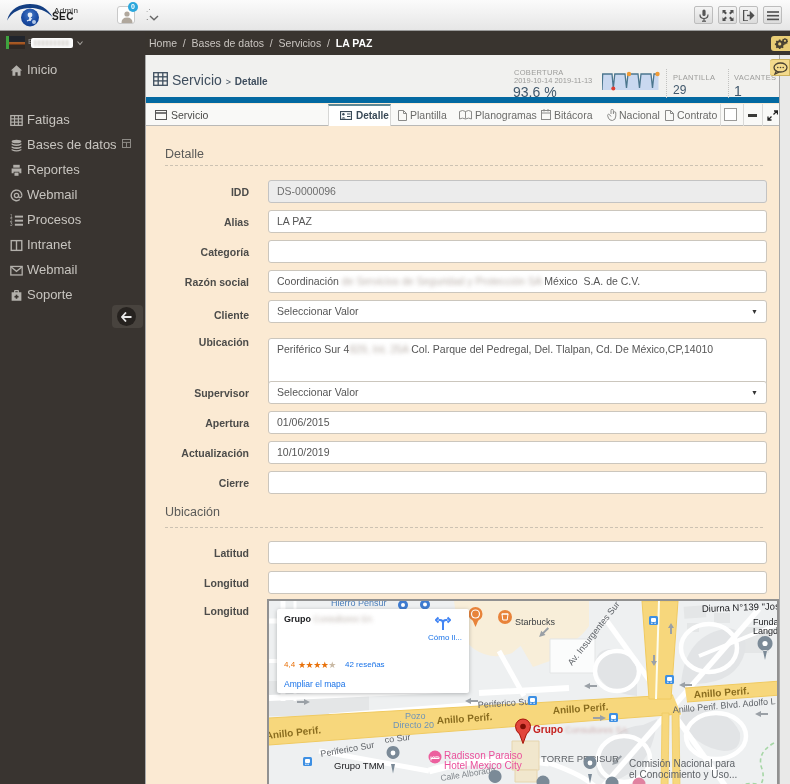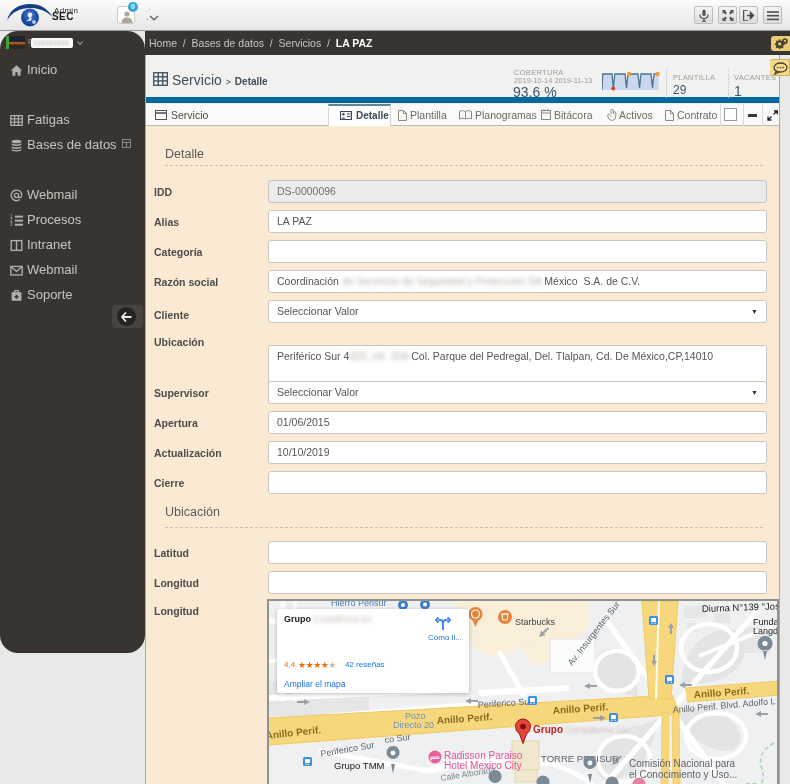--- a/index.html
+++ b/index.html
@@ -13,21 +13,21 @@
 #tophdr .hbtn { position:absolute; top:6px; width:19px; height:18px; border:1px solid #bdbdbd;
   border-radius:2px; background:linear-gradient(#f4f4f4,#dcdcdc); }
 #logoadmin { position:absolute; left:54px; top:6px; font-size:8px; color:#2a2a2a; letter-spacing:.3px; }
 #logosec { position:absolute; left:52px; top:11px; font-size:10px; font-weight:bold; color:#1b1b1b; letter-spacing:.4px; }
 #userbtn { position:absolute; left:117px; top:6px; width:18px; height:18px; background:#fdfdfd;
   border:1px solid #c9c9c9; border-radius:3px; }
 #userbadge { position:absolute; left:128px; top:2px; width:10px; height:10px; border-radius:5px;
   background:#2ba7dc; color:#fff; font-size:7px; text-align:center; line-height:10px; font-weight:bold;}
 
 
-#sidebar { position:absolute; left:0; top:31px; width:145px; height:622px; background:#393430;border-radius:18px; }
+#sidebar { position:absolute; left:0; top:31px; width:145px; height:753px; background:#393430; }
 .mitem { position:absolute; left:0; width:145px; height:25px; color:#c7c4bf; font-size:13px; }
 .mitem .ic { position:absolute; left:10px; top:6px; width:13px; height:13px; }
 .mitem .tx { position:absolute; left:27px; top:4px; }
 
 
 #crumb { position:absolute; left:145px; top:31px; width:645px; height:24px; background:#39342f; }
 #crumb .t { position:absolute; left:4px; top:6px; font-size:10.5px; color:#c9c5c0; }
 #gearbtn { position:absolute; left:771px; top:36px; width:19px; height:15px; background:#e9cd75;
   border-radius:3px 0 0 3px; }
 
@@ -37,21 +37,21 @@
 #phead { position:absolute; left:0; top:0; width:633px; height:48px; background:#f1f1ef;
   border-bottom:6px solid #0369a1; }
 #ptabs { position:absolute; left:0; top:49px; width:633px; height:22px; background:#f9f9f7;
   border-bottom:1px solid #b9b9b7; }
 .tab { position:absolute; top:0; height:22px; font-size:10.5px; color:#6b6b69; }
 .tsep { position:absolute; top:0; width:1px; height:22px; background:#d9d9d7; }
 
 
 .seclbl { position:absolute; left:19px; font-size:12.5px; color:#5a5a58; }
 .dash { position:absolute; left:19px; width:598px; border-bottom:1px dashed #ccc2b2; height:1px;}
-.flabel { position:absolute; width:95px; text-align:left; font-size:10.5px; font-weight:bold; color:#4c4c4a; }
+.flabel { position:absolute; width:95px; text-align:right; font-size:10.5px; font-weight:bold; color:#4c4c4a; }
 .finput { position:absolute; left:122px; width:499px; height:23px; background:#fff;
   border:1px solid #cbc6bd; border-radius:3px; font-size:10.5px; color:#555;
   line-height:21px; padding:0 8px; white-space:nowrap; overflow:hidden;}
 .fsel::after { content:"▼"; position:absolute; right:8px; top:0px; font-size:7px; color:#333; line-height:22px;}
 
 
 #bubble { position:absolute; left:770px; top:59px; width:20px; height:17px; background:#f3da8c;
   border:1px solid #cdb25e; border-left:none; border-radius:3px 0 0 3px; }
 
 .blurx { filter:blur(2px); color:#a89c94; opacity:.8; }
@@ -169,20 +169,30 @@
           <path d="M2,12.4 q6,3 12,0 v1.4 q-6,3 -12,0z"></path>
         </g>
       </svg>
     <span class="tx">Bases de datos</span>
     <svg class="abs" style="left:122px;top:6px" width="9" height="9" viewBox="0 0 9 9">
         <rect x="0.5" y="0.5" width="8" height="8" fill="none" stroke="#8d8a85" stroke-width="1"></rect>
         <line x1="0.5" y1="3.4" x2="8.5" y2="3.4" stroke="#8d8a85"></line>
         <line x1="4.5" y1="3.4" x2="4.5" y2="8.5" stroke="#8d8a85"></line>
       </svg>
   </div>
+  <div class="mitem" style="top:127px">
+    <svg class="ic" viewBox="0 0 16 16">
+        <g fill="#b3b0ab">
+          <rect x="4" y="1" width="8" height="3.5"></rect>
+          <path d="M2,5.5 h12 v6 h-2.5 v-2 h-7 v2 H2z"></path>
+          <rect x="5.5" y="10.5" width="5" height="4"></rect>
+        </g>
+      </svg>
+    <span class="tx">Reportes</span>
+    </div>
   <div class="mitem" style="top:152px">
     <svg class="ic" viewBox="0 0 16 16">
         <path d="M14.5,8 a6.5,6.5 0 1 0 -2.5,5" stroke="#b3b0ab" stroke-width="1.7" fill="none"></path>
         <circle cx="8" cy="8" r="2.6" stroke="#b3b0ab" stroke-width="1.6" fill="none"></circle>
         <path d="M10.6,8 q0,3 2,2.6 q2,-.4 1.9,-2.6" stroke="#b3b0ab" stroke-width="1.6" fill="none"></path>
       </svg>
     <span class="tx">Webmail</span>
     </div>
   <div class="mitem" style="top:177px">
     <svg class="ic" viewBox="0 0 16 16">
@@ -301,21 +311,21 @@
     <svg class="abs" style="left:395px;top:5px" width="10" height="11" viewBox="0 0 10 11">
         <rect x="0.5" y="1.5" width="9" height="9" fill="none" stroke="#8a8a88" stroke-width="1"></rect>
         <line x1="0.5" y1="4" x2="9.5" y2="4" stroke="#8a8a88"></line>
         <line x1="3" y1="0" x2="3" y2="2.5" stroke="#8a8a88"></line>
         <line x1="7" y1="0" x2="7" y2="2.5" stroke="#8a8a88"></line>
       </svg>
     <div class="tab" style="left:408px;top:5px">Bitácora</div>
     <svg class="abs" style="left:461px;top:5px" width="10" height="12" viewBox="0 0 10 12">
         <path d="M4,5 V1.5 a1.2,1.2 0 0 1 2.4,0 V5 m0,-1 a1.2,1.2 0 0 1 2.4,0 V7 q0,4 -3.4,4.5 q-3,0 -4,-2.5 L0.6,6.5 a1.1,1.1 0 0 1 2,-0.8 L4,7.5" fill="none" stroke="#8a8a88" stroke-width="1"></path>
       </svg>
-    <div class="tab" style="left:473px;top:5px">Activos</div>
+    <div class="tab" style="left:473px;top:5px">Nacional</div>
     <svg class="abs" style="left:519px;top:6px" width="9" height="11" viewBox="0 0 9 11">
         <path d="M0.5,0.5 h5 l3,3 v7 h-8z" fill="none" stroke="#8a8a88" stroke-width="1"></path>
         <path d="M5.5,0.5 v3 h3" fill="none" stroke="#8a8a88" stroke-width="1"></path>
       </svg>
     <div class="tab" style="left:531px;top:5px">Contrato</div>
     <div class="tsep" style="left:574px"></div>
     <div class="tsep" style="left:597px"></div>
     <div class="tsep" style="left:616px"></div>
     <div class="abs" style="left:578px;top:4px;width:13px;height:13px;border:1px solid #9a9a98;background:#fff"></div>
     <div class="abs" style="left:602px;top:10px;width:9px;height:3px;background:#3a3a38"></div>
@@ -333,21 +343,21 @@
     <div class="finput" style="top:125px;background:#ececec;border-color:#c3c3c3;color:#6e6e6e">DS-0000096</div>
     <div class="flabel" style="left:8px;top:161px">Alias</div>
     <div class="finput" style="top:155px">LA PAZ</div>
     <div class="flabel" style="left:8px;top:191px">Categoría</div>
     <div class="finput" style="top:185px"></div>
     <div class="flabel" style="left:8px;top:221px">Razón social</div>
     <div class="finput" style="top:215px">Coordinación <span class="blurx">de Servicios de Seguridad y Protección SA</span> México&nbsp; S.A. de C.V.</div>
     <div class="flabel" style="left:8px;top:254px">Cliente</div>
     <div class="finput fsel" style="top:245px">Seleccionar Valor</div>
     <div class="flabel" style="left:8px;top:281px">Ubicación</div>
-    <div class="finput" style="top:290px;height:53px">Periférico Sur 4<span class="blurx">829, Int. 25A</span> Col. Parque del Pedregal, Del. Tlalpan, Cd. De México,CP,14010
+    <div class="finput" style="top:283px;height:53px">Periférico Sur 4<span class="blurx">829, Int. 25A</span> Col. Parque del Pedregal, Del. Tlalpan, Cd. De México,CP,14010
       <svg class="abs" style="right:1px;bottom:1px" width="7" height="7" viewBox="0 0 7 7">
           <g stroke="#999" stroke-width="1">
             <line x1="0" y1="7" x2="7" y2="0"></line>
             <line x1="3.5" y1="7" x2="7" y2="3.5"></line>
           </g>
         </svg>
     </div>
     <div class="flabel" style="left:8px;top:332px">Supervisor</div>
     <div class="finput fsel" style="top:326px">Seleccionar Valor</div>
     <div class="flabel" style="left:8px;top:362px">Apertura</div>

